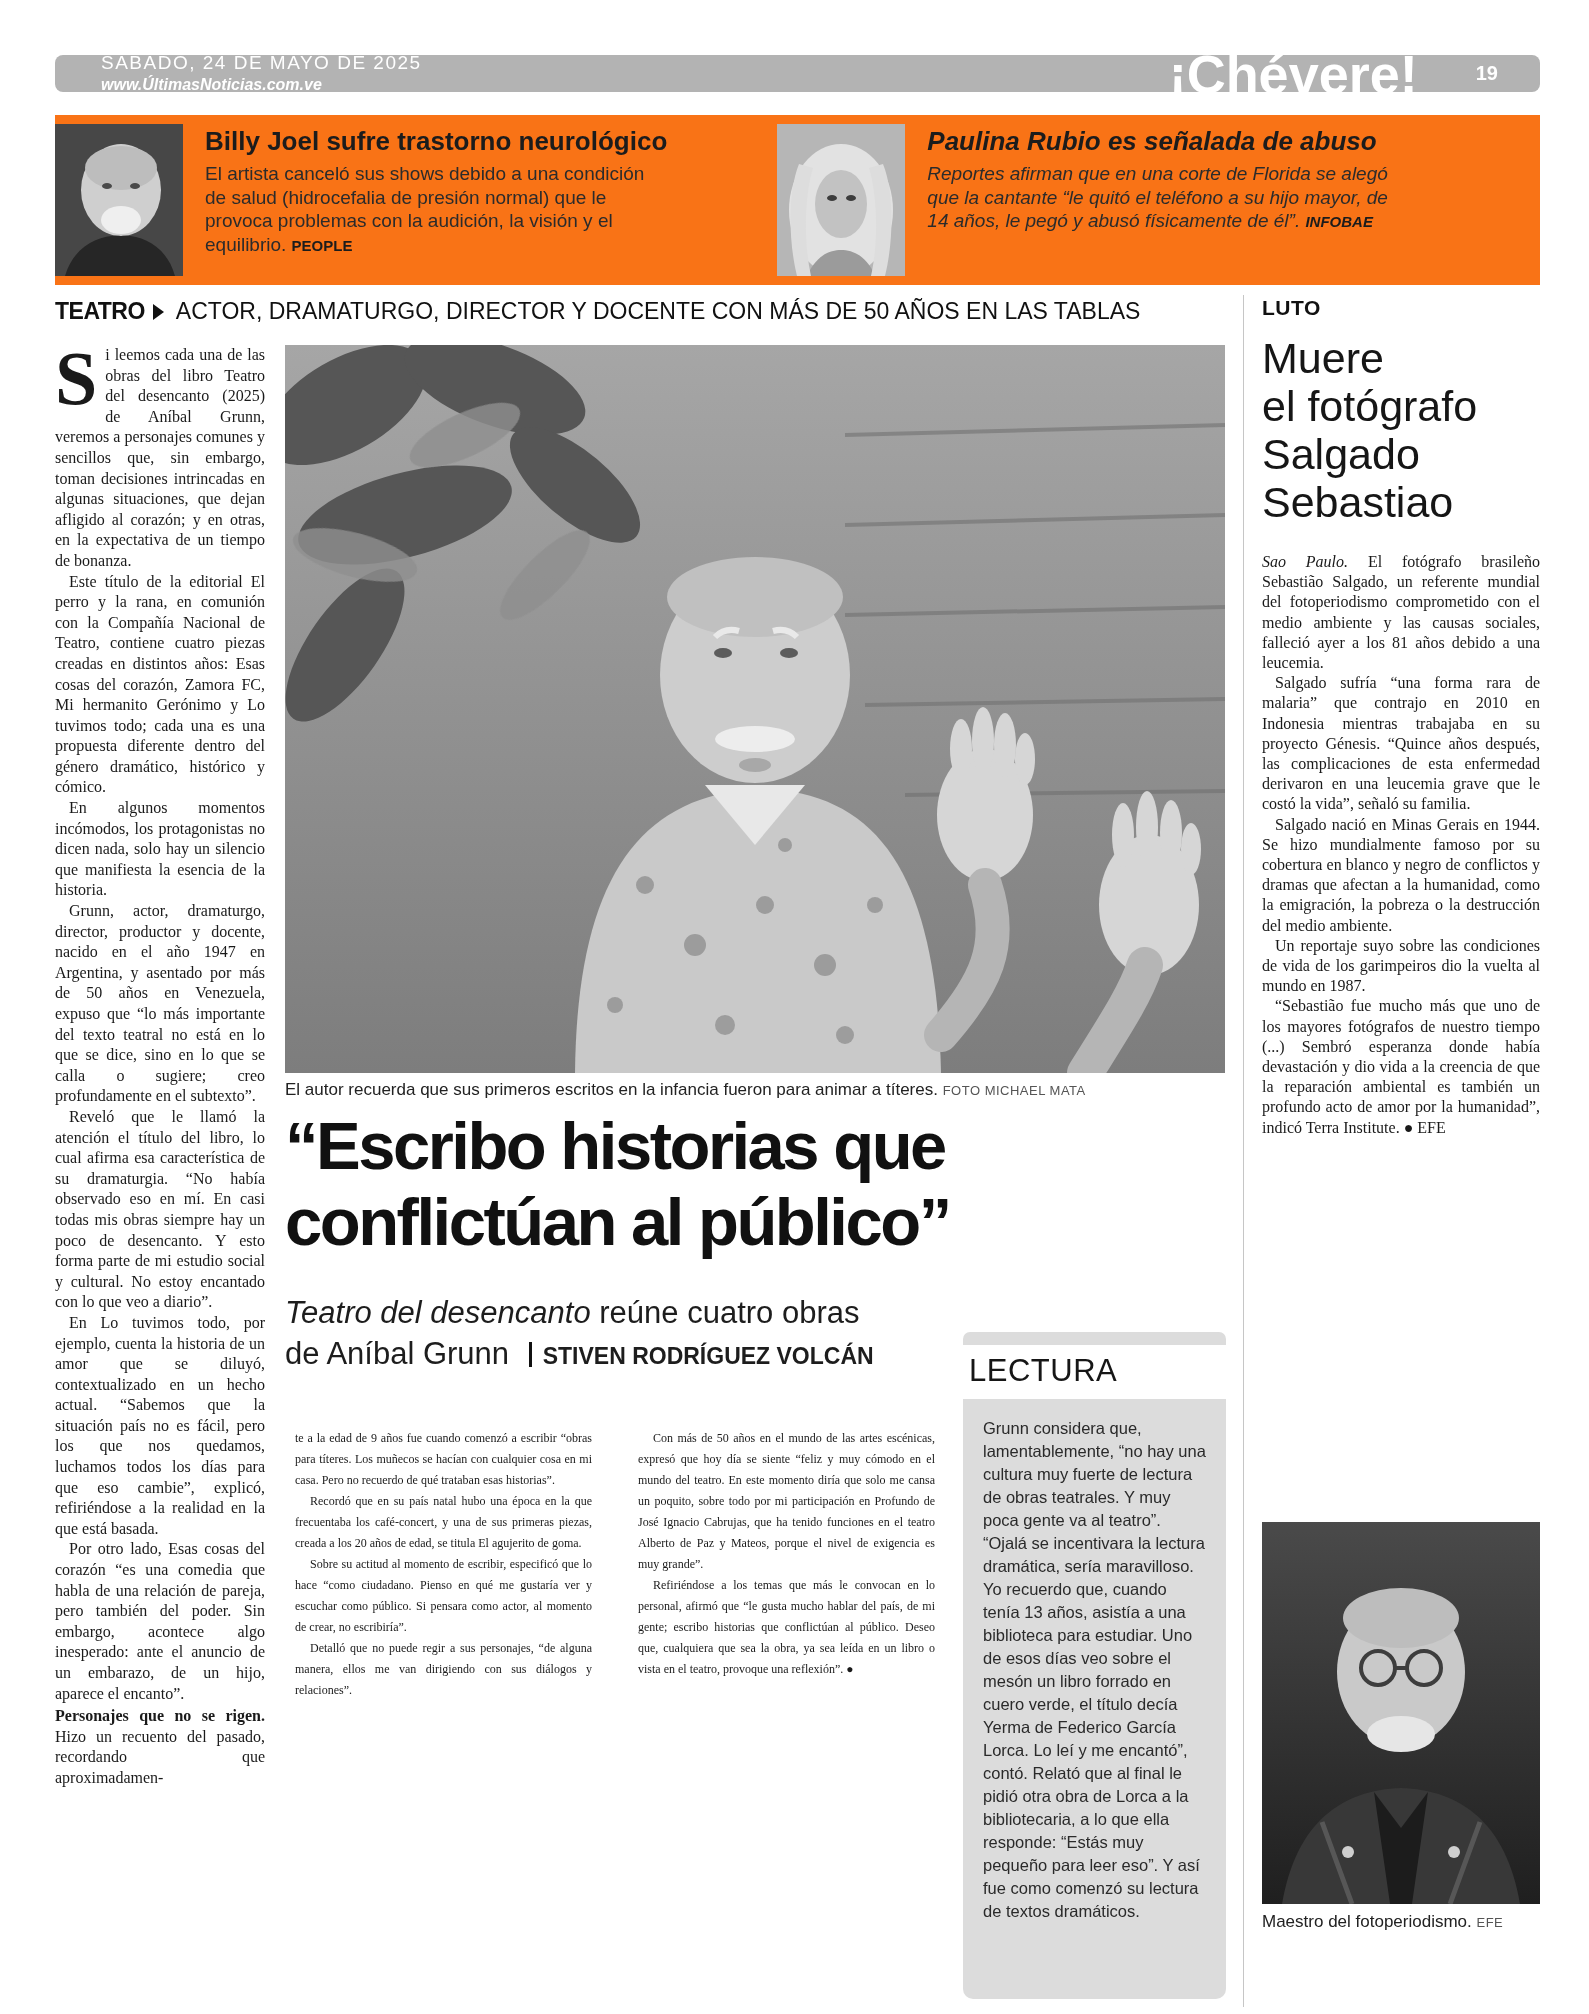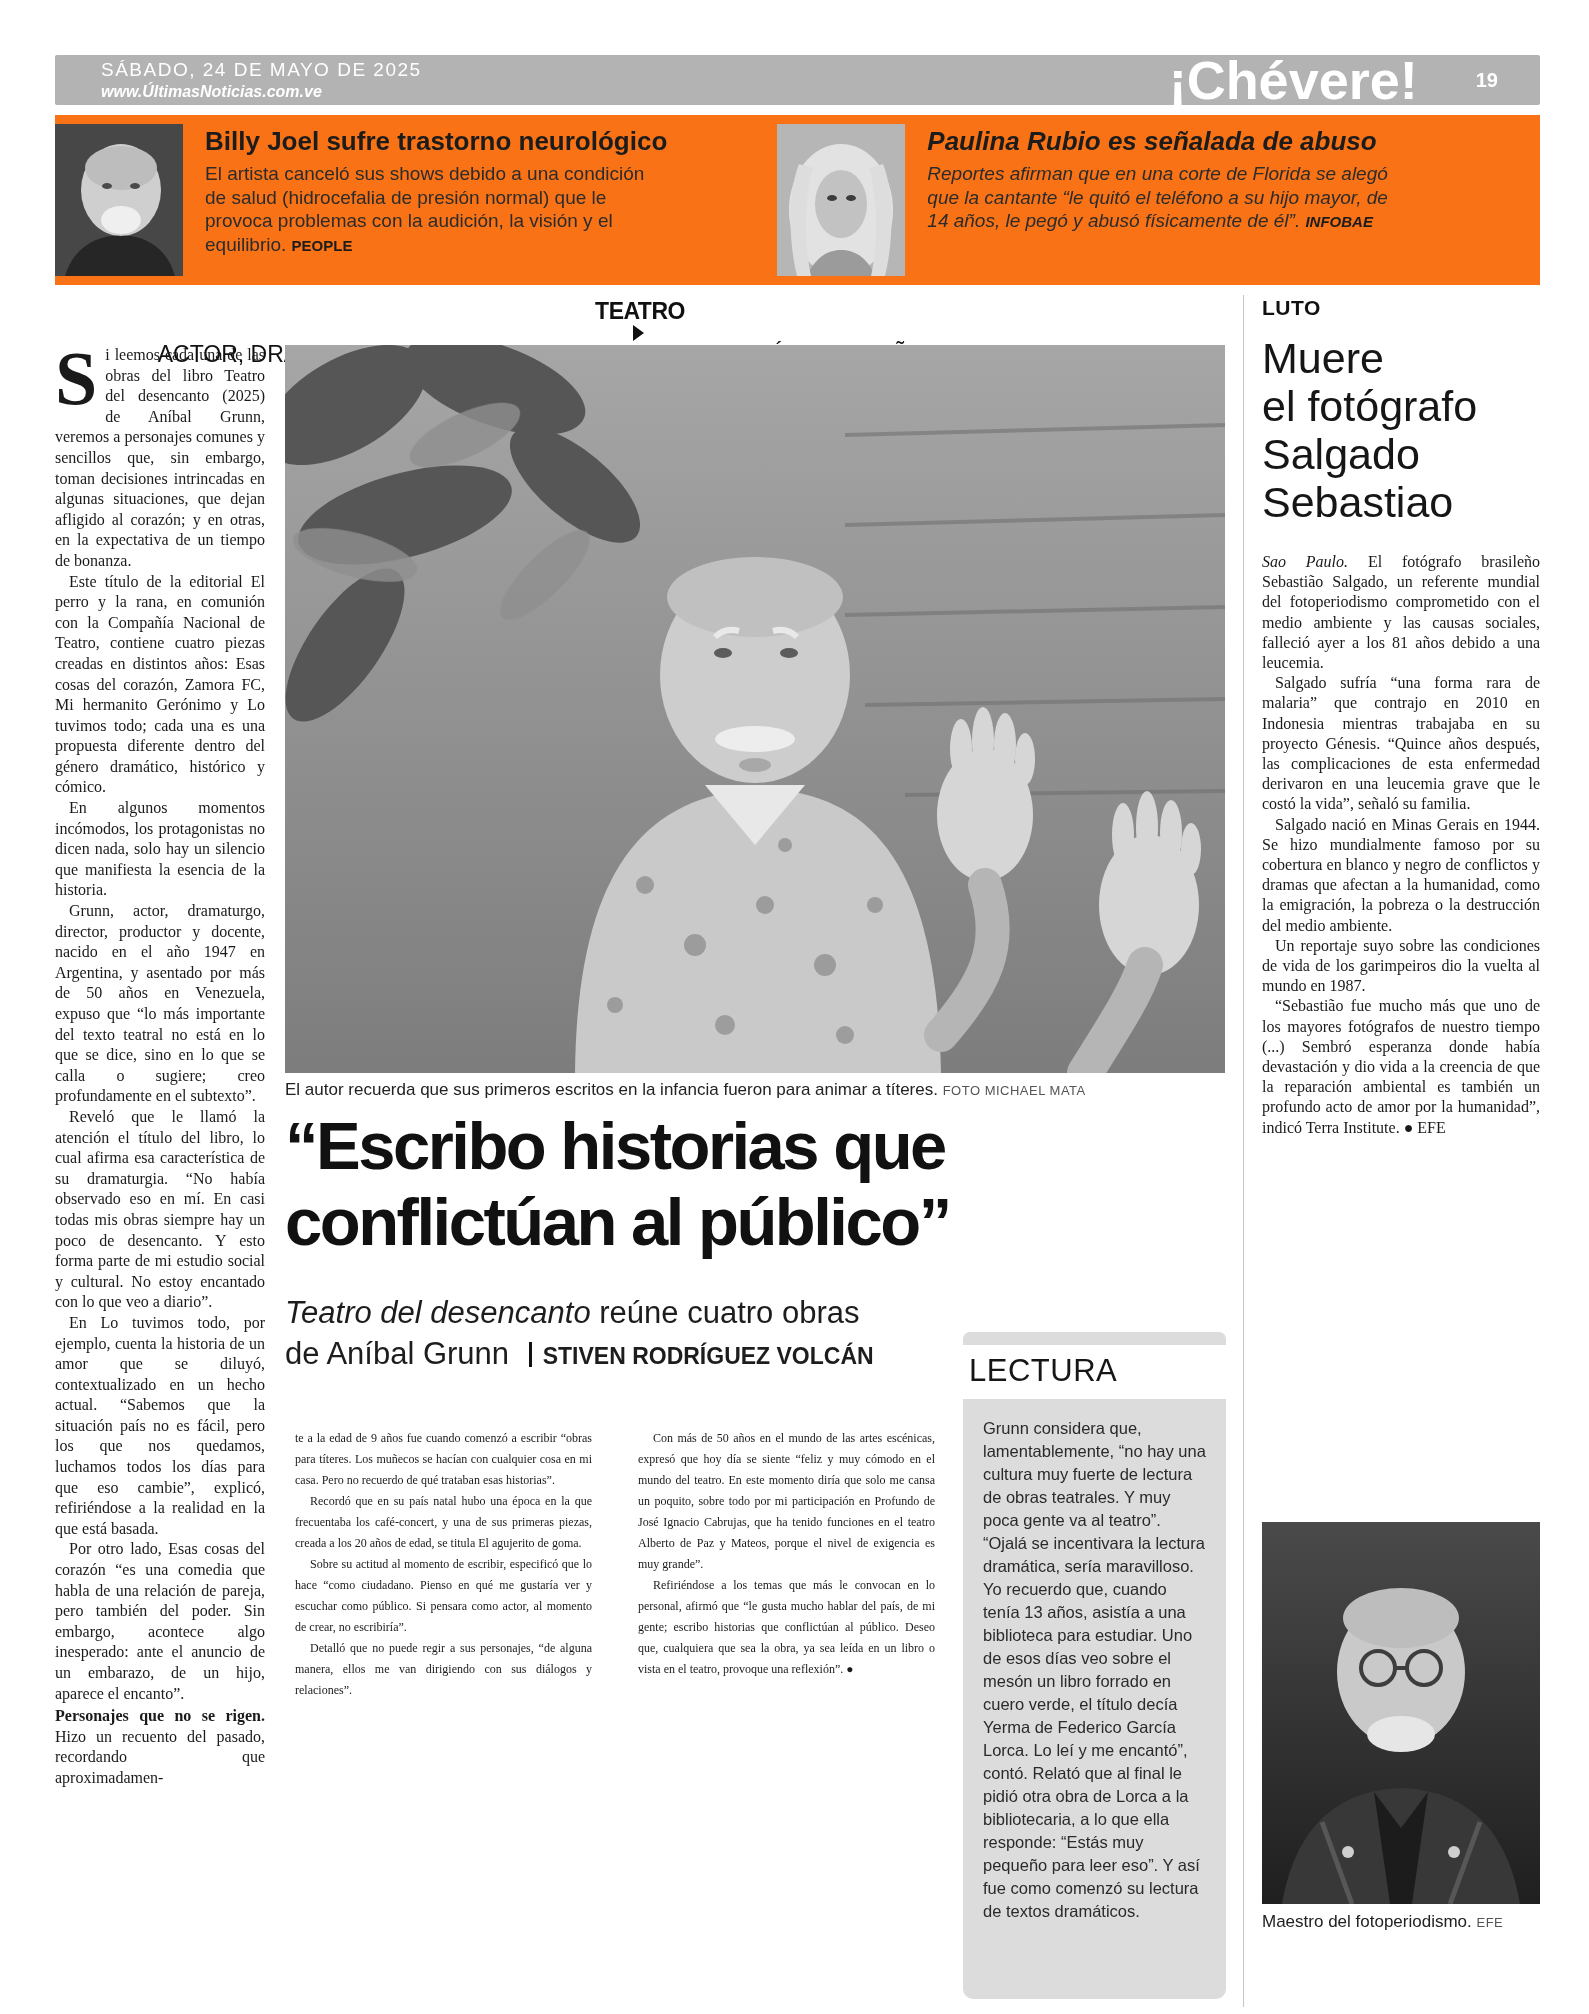--- a/index.html
+++ b/index.html
@@ -1,21 +1,21 @@
 <!DOCTYPE html>
 <html lang="es"><head>
 <meta charset="utf-8">
 <style>
   html,body{margin:0;padding:0;background:#fff;}
   .page{position:relative;width:1589px;height:2014px;background:#ffffff;overflow:hidden;
         font-family:"Liberation Sans",sans-serif;color:#1a1a1a;}
 
   
-  .masthead{position:absolute;left:55px;top:55px;width:1485px;height:50px;background:#b3b3b3;
-            display:flex;align-items:center;justify-content:space-between;border-radius:2px;}
+  .masthead{position:absolute;left:55px;top:55px;width:1485px;height:37px;background:#b3b3b3;
+            display:flex;align-items:center;justify-content:space-between;border-radius:8px;}
   .mh-left{padding-left:46px;color:#fff;line-height:1.1;}
   .mh-date{font-size:19px;letter-spacing:1.5px;}
   .mh-site{font-size:16px;font-weight:bold;font-style:italic;margin-top:2px;}
   .mh-right{display:flex;align-items:center;}
   .mh-chevere{color:#fff;font-weight:bold;font-size:54px;letter-spacing:0px;line-height:50px;}
   .mh-pagenum{color:#fff;font-weight:bold;font-size:20px;margin-left:58px;margin-right:42px;}
 
   
   .teaser-strip{position:absolute;left:55px;top:115px;width:1485px;height:170px;background:#f97316;
                 display:flex;align-items:center;}
@@ -23,21 +23,21 @@
   .teaser-photo{width:128px;height:152px;flex:none;overflow:hidden;background:#555;}
   .teaser-photo svg{display:block;}
   .teaser-text{padding:2px 26px 0 22px;}
   .teaser-text h2{margin:0 0 6px 0;font-size:26px;line-height:30px;color:#1c1c1c;}
   .teaser-text p{margin:0;font-size:19px;line-height:23.5px;color:#2b2b2b;max-width:450px;}
   .teaser-source{font-weight:bold;font-size:15px;color:#1c1c1c;}
   .teaser-1 .teaser-text p{max-width:470px;}
 
   
   .kicker{position:absolute;left:55px;top:298px;width:1170px;font-size:23px;color:#111;
-          display:flex;align-items:center;white-space:nowrap;flex-direction:column;}
+          display:flex;align-items:center;white-space:nowrap;}
   .kicker-section{font-weight:800;letter-spacing:-0.5px;}
   .kicker-arrow{width:0;height:0;border-top:8px solid transparent;border-bottom:8px solid transparent;
                 border-left:11px solid #111;margin:0 12px 0 8px;display:inline-block;}
   .kicker-text{font-weight:400;}
 
   .vrule{position:absolute;left:1243px;top:295px;width:1px;height:1712px;background:#c6c6c6;}
 
   
   .serif{font-family:"Liberation Serif",serif;color:#1a1a1a;text-align:justify;}
   .leg1{position:absolute;left:55px;top:345px;width:210px;height:1665px;overflow:hidden;

